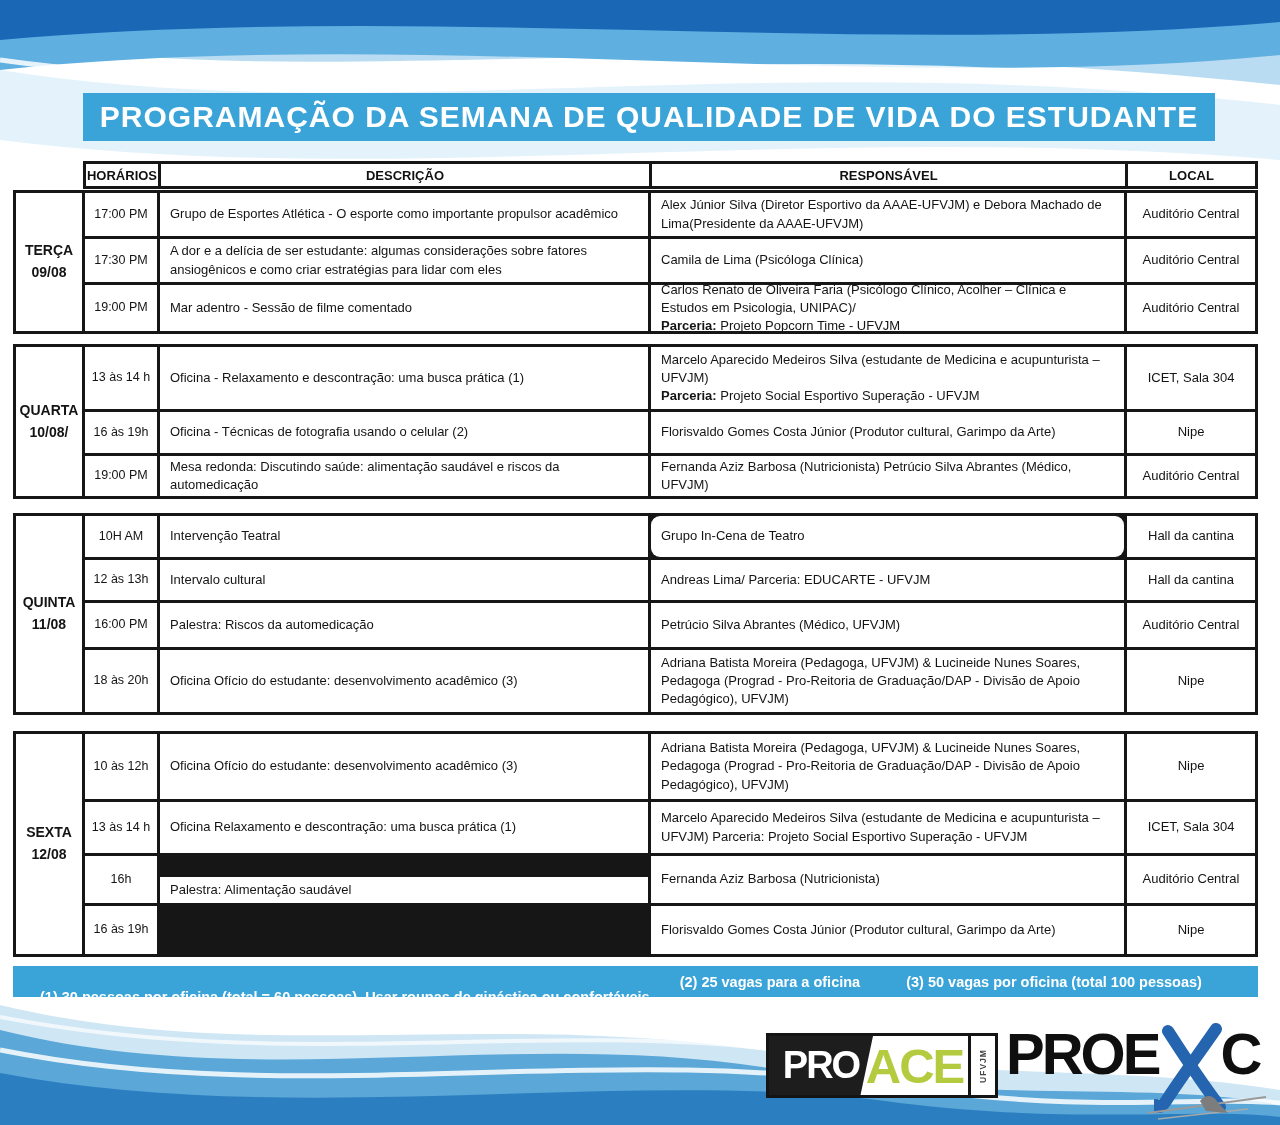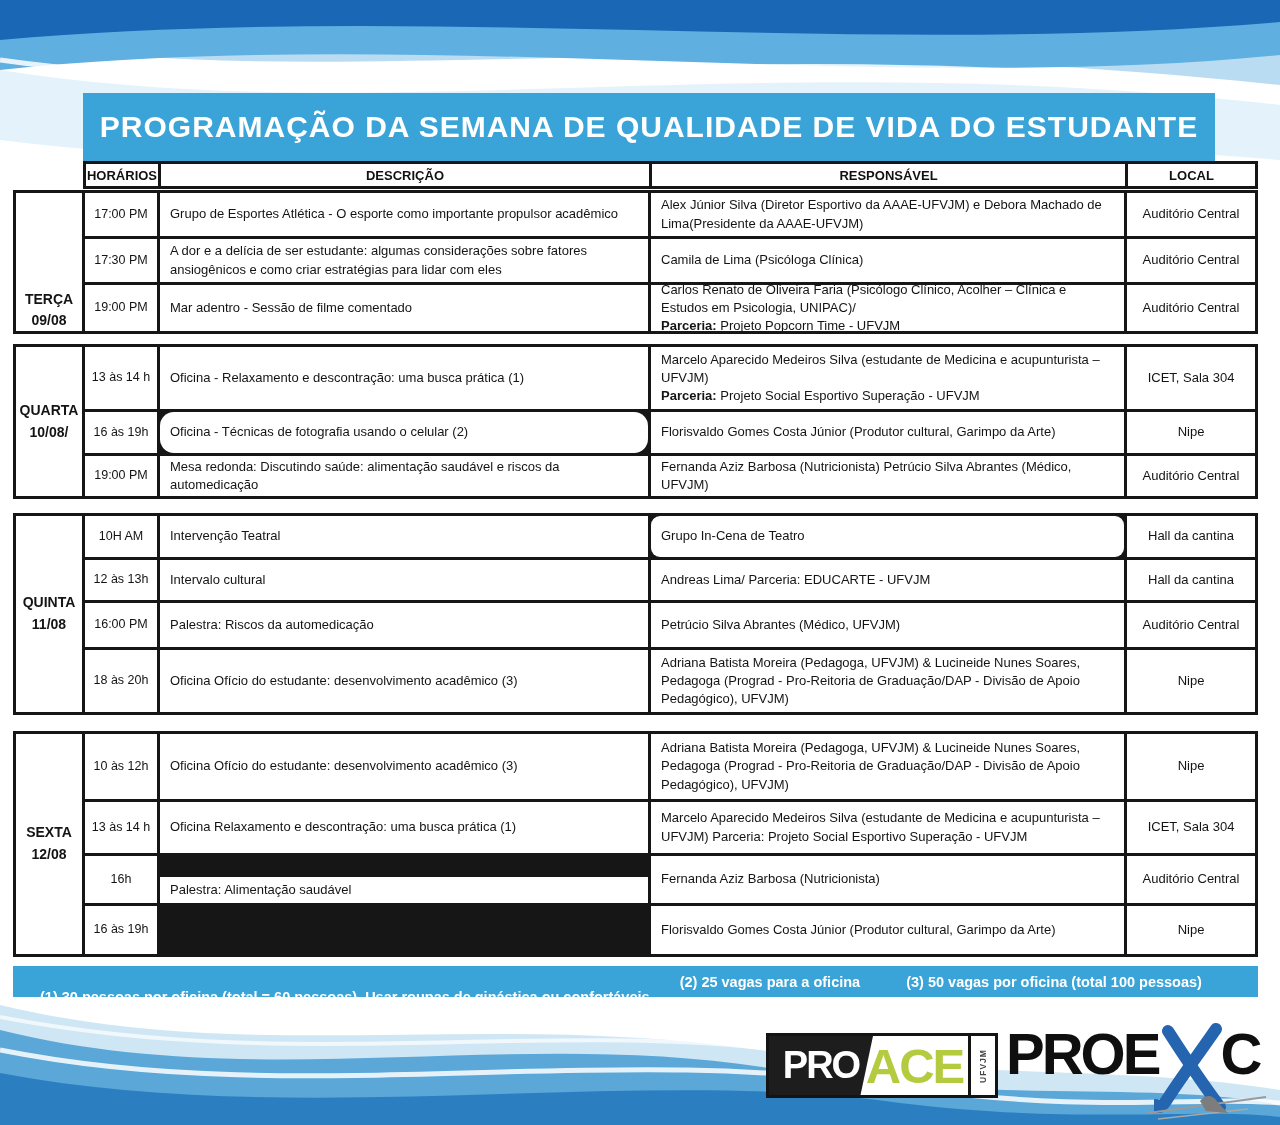--- a/index.html
+++ b/index.html
@@ -6,21 +6,21 @@
   body{
     width:1280px;height:1125px;position:relative;overflow:hidden;
     background:#ffffff;
     font-family:"Liberation Sans", sans-serif;
   }
   svg.bgwave{position:absolute;left:0;z-index:0;display:block;}
   #topwave{top:0;}
   #bottomwave{bottom:0;}
 
   .banner{
-    position:absolute;left:83px;top:93px;width:1132px;height:68px;
+    position:absolute;left:83px;top:93px;width:1132px;height:48px;
     background:#3aa4d8;color:#ffffff;font-weight:bold;font-size:30px;
     letter-spacing:1px;display:flex;align-items:center;justify-content:center;
     z-index:3;white-space:nowrap;
   }
 
   .hdr-row{
     position:absolute;left:83px;top:161px;width:1175px;height:28px;
     display:grid;grid-template-columns:72px 488px 473px 127px;
     gap:3px;padding:3px;background:#161616;box-sizing:border-box;z-index:3;
   }
@@ -119,21 +119,21 @@
 
 <div class="hdr-row">
   <div class="hdr-cell">HORÁRIOS</div>
   <div class="hdr-cell">DESCRIÇÃO</div>
   <div class="hdr-cell">RESPONSÁVEL</div>
   <div class="hdr-cell">LOCAL</div>
 </div>
 
 <div id="blocks">
     <div class="block" style="top: 190px; grid-template-rows: 43px 43px 46px;">
-      <div class="cell day-cell" style="grid-area: 1 / 1 / span 3; justify-content: flex-end;">
+      <div class="cell day-cell" style="grid-area: 1 / 1 / span 3;">
         <span>TERÇA</span>
         <span>09/08</span>
       </div>
       <div class="cell time-cell" style="grid-area: 1 / 2;">17:00 PM</div>
       <div class="cell resp-cell" style="grid-area: 1 / 4;">
         <span>Alex Júnior Silva (Diretor Esportivo da AAAE-UFVJM) e Debora Machado de Lima(Presidente da AAAE-UFVJM)</span>
       </div>
       <div class="cell desc-cell" style="grid-area: 1 / 3;">Grupo de Esportes Atlética - O esporte como importante propulsor acadêmico</div>
       <div class="cell local-cell" style="grid-area: 1 / 5;">Auditório Central</div>
       <div class="cell time-cell" style="grid-area: 2 / 2;">17:30 PM</div>
@@ -158,21 +158,21 @@
       </div>
       <div class="cell time-cell" style="grid-area: 1 / 2;">13 às 14 h</div>
       <div class="cell desc-cell" style="grid-area: 1 / 3;">Oficina - Relaxamento e descontração: uma busca prática (1)</div>
       <div class="cell resp-cell" style="grid-area: 1 / 4;">
         <span>Marcelo Aparecido Medeiros Silva (estudante de Medicina e acupunturista – UFVJM) </span>
         <span class="bold-seg">Parceria:</span>
         <span> Projeto Social Esportivo Superação - UFVJM</span>
       </div>
       <div class="cell local-cell" style="grid-area: 1 / 5;">ICET, Sala 304</div>
       <div class="cell time-cell" style="grid-area: 2 / 2;">16 às 19h</div>
-      <div class="cell desc-cell" style="grid-area: 2 / 3; border-radius: 14px;">Oficina - Técnicas de fotografia usando o celular (2)</div>
+      <div class="cell desc-cell" style="grid-area: 2 / 3;">Oficina - Técnicas de fotografia usando o celular (2)</div>
       <div class="cell resp-cell" style="grid-area: 2 / 4;">
         <span>Florisvaldo Gomes Costa Júnior (Produtor cultural, Garimpo da Arte)</span>
       </div>
       <div class="cell local-cell" style="grid-area: 2 / 5;">Nipe</div>
       <div class="cell time-cell" style="grid-area: 3 / 2;">19:00 PM</div>
       <div class="cell desc-cell" style="grid-area: 3 / 3;">Mesa redonda: Discutindo saúde: alimentação saudável e  riscos da automedicação</div>
       <div class="cell resp-cell" style="grid-area: 3 / 4;">
         <span>Fernanda Aziz Barbosa (Nutricionista) Petrúcio Silva Abrantes (Médico, UFVJM)</span>
       </div>
       <div class="cell local-cell" style="grid-area: 3 / 5;">Auditório Central</div>

